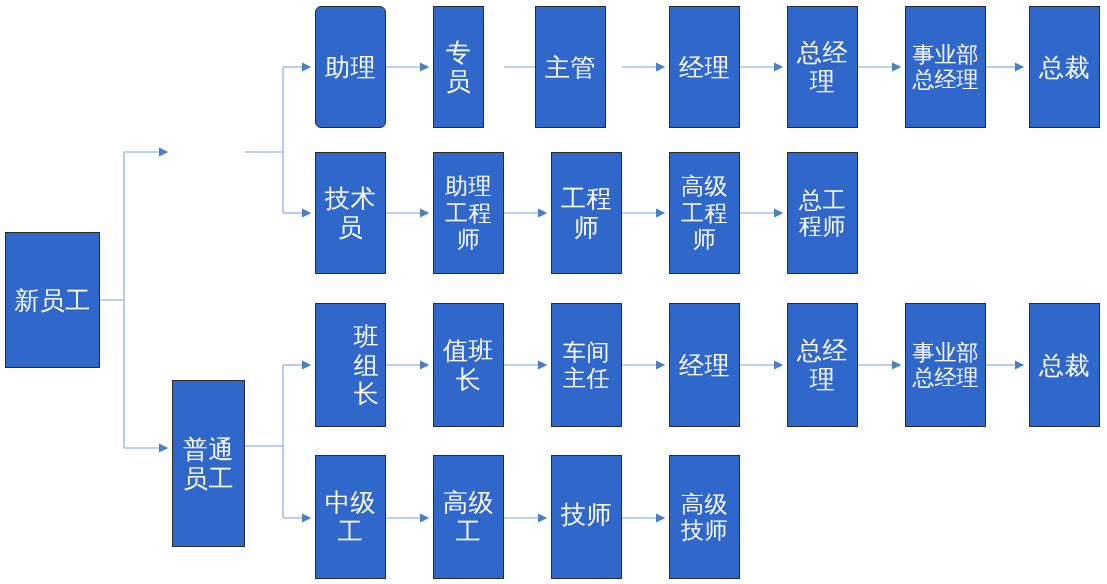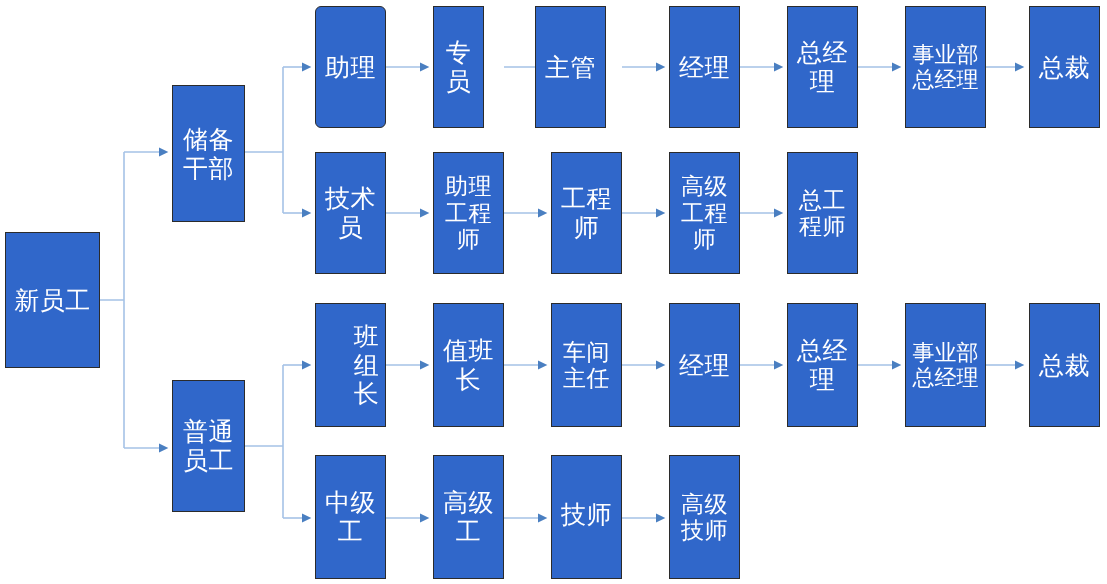--- a/index.html
+++ b/index.html
@@ -103,24 +103,21 @@
       <path d="M386,518 L421,518" marker-end="url(#ah)"></path>
       <path d="M504,518 L539,518" marker-end="url(#ah)"></path>
       <path d="M622,518 L657,518" marker-end="url(#ah)"></path>
     </g>
   </svg>
 
   <div class="node w70" style="left:5px; top:232px; width:95px; height:136px;">
     <span class="label">新员工</span>
   </div>
 
-  <div class="node w70" style="left:172px; top:85px; width:73px; height:137px;">
-    <span class="label">储备干部</span>
-  </div>
-  <div class="node w70" style="left:172px; top:380px; width:73px; height:132px;">
+  <div class="node w70" style="left:172px; top:380px; width:73px; height:167px;">
     <span class="label">普通员工</span>
   </div>
 
   <div class="node w70" style="left:315px; top:6px; width:71px; height:122px;border-radius:6px;">
     <span class="label">助理</span>
   </div>
   <div class="node w70" style="left:433px; top:6px; width:51px; height:122px;">
     <span class="label">专员</span>
   </div>
   <div class="node w70" style="left:535px; top:6px; width:71px; height:122px;">

